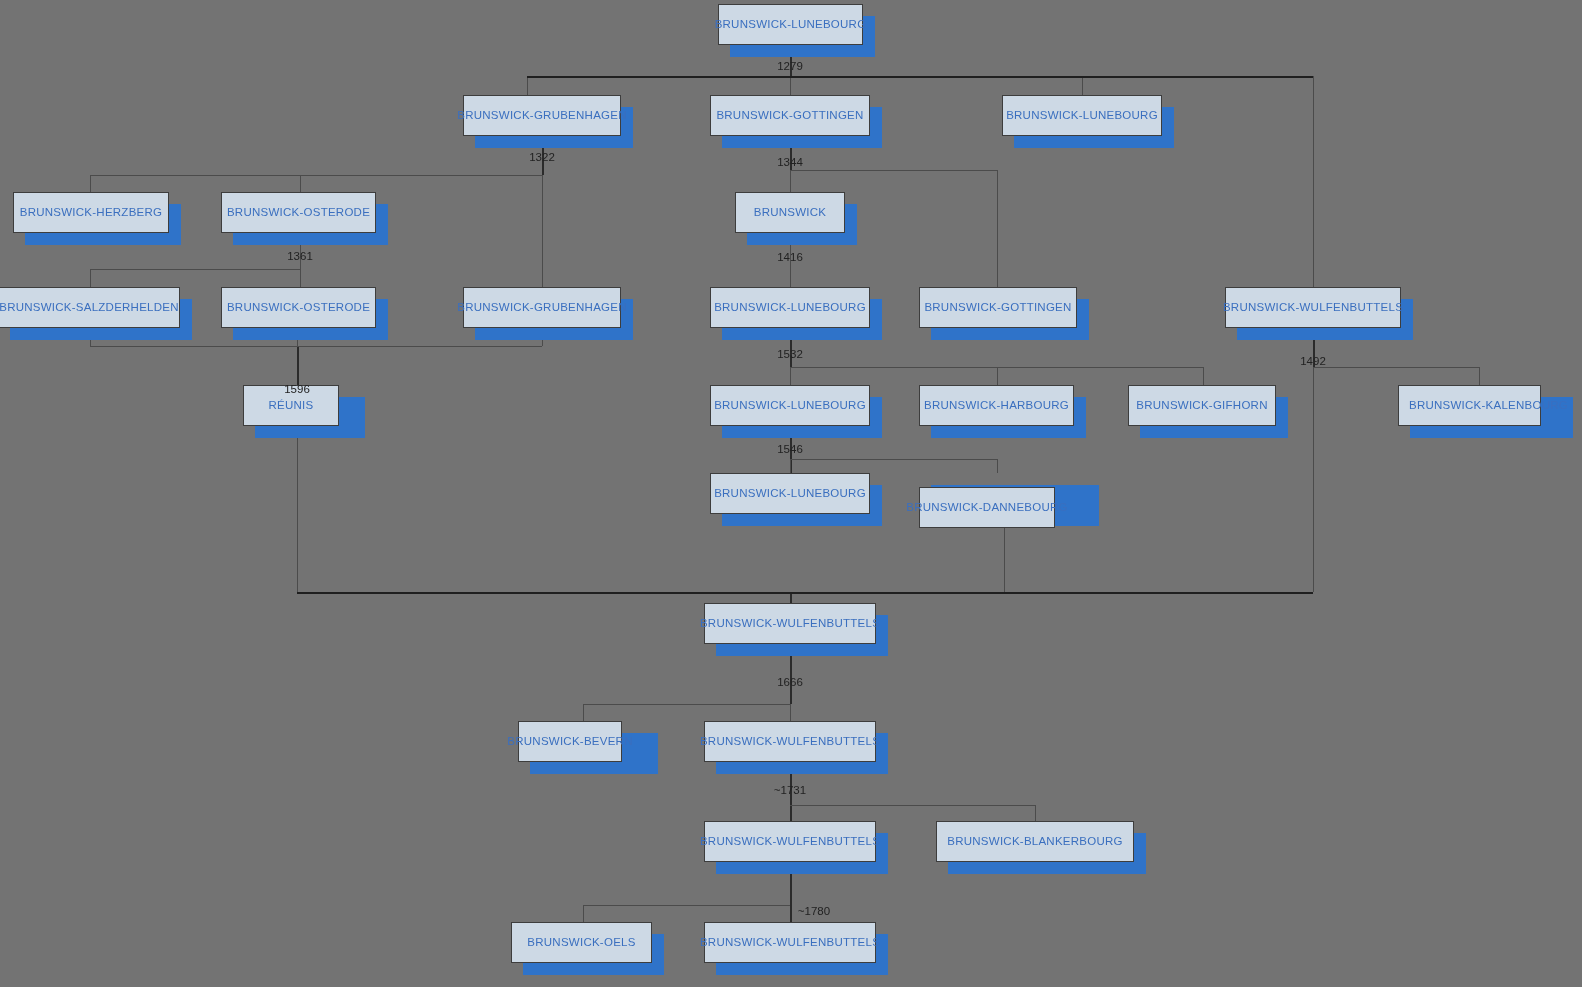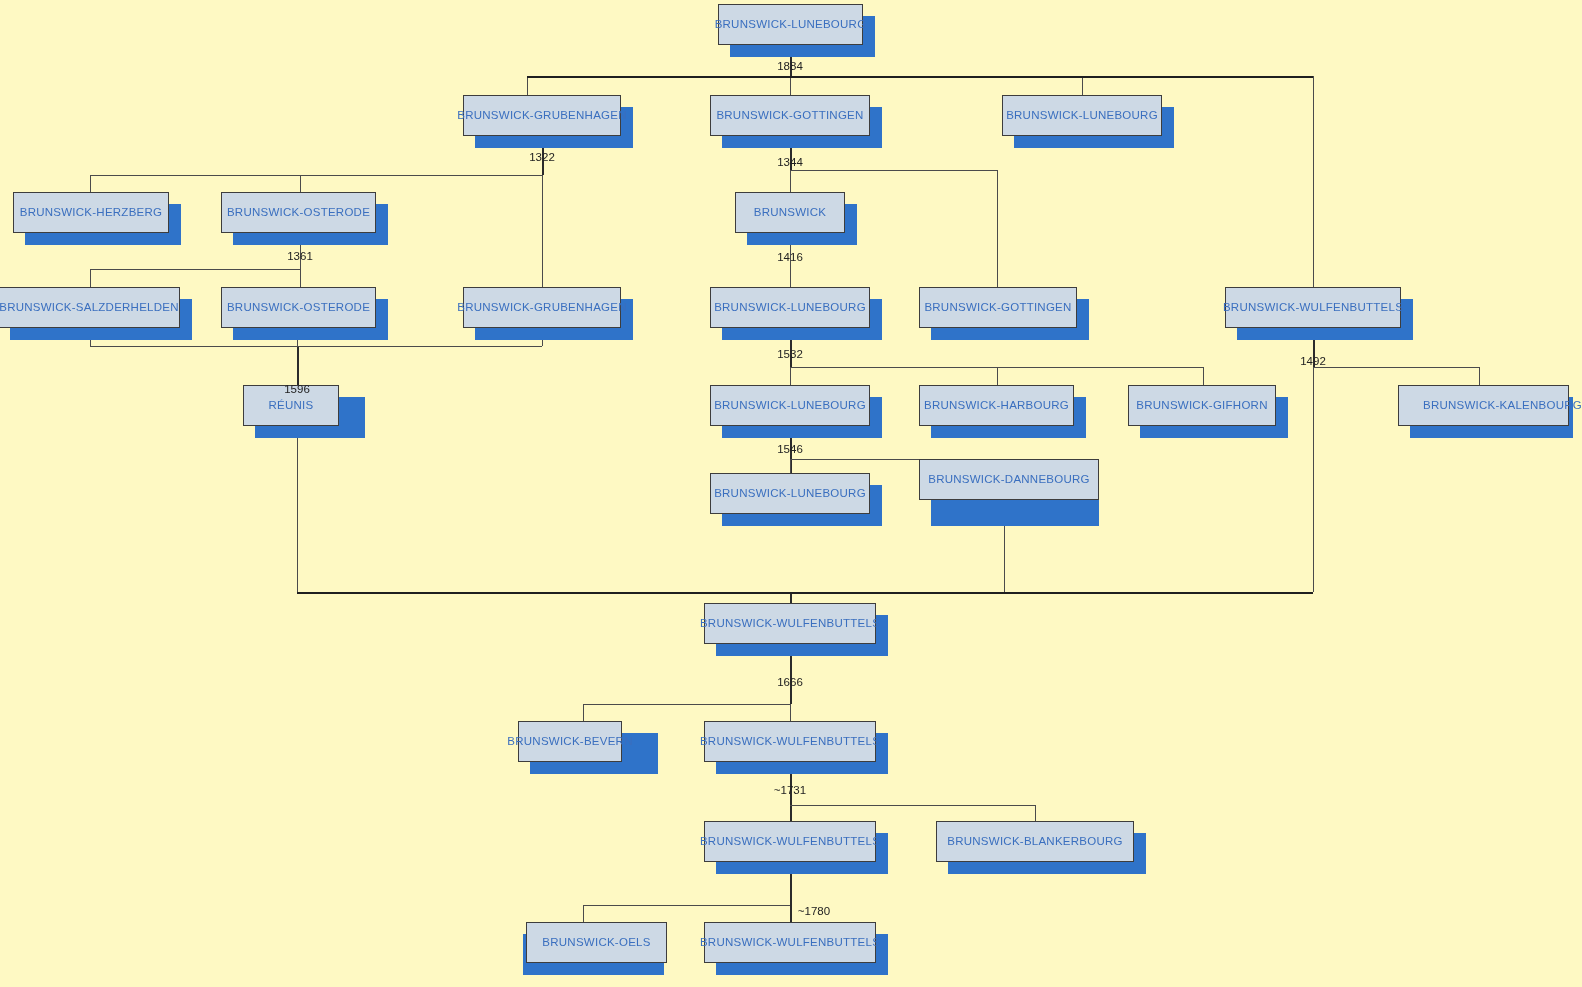--- a/index.html
+++ b/index.html
@@ -1,21 +1,21 @@
 <!DOCTYPE html>
 <html><head>
 <meta charset="utf-8">
 <style>
   html,body{margin:0;padding:0;background:#ffffff;}
   body{font-family:"Liberation Sans","DejaVu Sans",sans-serif;}
   #canvas{
     position:relative;
     width:1582px;
     height:987px;
-    background:#fef9c3;
+    background:#737373;
     overflow:hidden;
   }
   
   .node{
     position:absolute;
     box-sizing:border-box;
     height:41px;
     background:#cdd9e5;
     border:1.6px solid #3d3d3d;
     display:flex;
@@ -185,29 +185,29 @@
       </div>
       <div class="shadow" style="left: 931px; top: 397px; width: 155px;"></div>
       <div class="node" style="left: 919px; top: 385px; width: 155px;">
         <span class="node-label">BRUNSWICK-HARBOURG</span>
       </div>
       <div class="shadow" style="left: 1140px; top: 397px; width: 148px;"></div>
       <div class="node" style="left: 1128px; top: 385px; width: 148px;">
         <span class="node-label">BRUNSWICK-GIFHORN</span>
       </div>
       <div class="shadow" style="left: 1410px; top: 397px; width: 163px;"></div>
-      <div class="node" style="left: 1398px; top: 385px; width: 171px; padding-left: 38px;">
+      <div class="node" style="left: 1398px; top: 385px; width: 143px; padding-left: 38px;">
         <span class="node-label">BRUNSWICK-KALENBOURG</span>
       </div>
       <div class="shadow" style="left: 722px; top: 485px; width: 160px;"></div>
       <div class="node" style="left: 710px; top: 473px; width: 160px;">
         <span class="node-label">BRUNSWICK-LUNEBOURG</span>
       </div>
       <div class="shadow" style="left: 931px; top: 485px; width: 168px;"></div>
-      <div class="node" style="left: 919px; top: 459px; width: 180px;">
+      <div class="node" style="left: 919px; top: 487px; width: 136px;">
         <span class="node-label">BRUNSWICK-DANNEBOURG</span>
       </div>
       <div class="shadow" style="left: 716px; top: 615px; width: 172px;"></div>
       <div class="node" style="left: 704px; top: 603px; width: 172px;">
         <span class="node-label">BRUNSWICK-WULFENBUTTELS</span>
       </div>
       <div class="shadow" style="left: 530px; top: 733px; width: 128px;"></div>
       <div class="node" style="left: 518px; top: 721px; width: 104px;">
         <span class="node-label">BRUNSWICK-BEVERN</span>
       </div>
@@ -217,30 +217,30 @@
       </div>
       <div class="shadow" style="left: 716px; top: 833px; width: 172px;"></div>
       <div class="node" style="left: 704px; top: 821px; width: 172px;">
         <span class="node-label">BRUNSWICK-WULFENBUTTELS</span>
       </div>
       <div class="shadow" style="left: 948px; top: 833px; width: 198px;"></div>
       <div class="node" style="left: 936px; top: 821px; width: 198px;">
         <span class="node-label">BRUNSWICK-BLANKERBOURG</span>
       </div>
       <div class="shadow" style="left: 523px; top: 934px; width: 141px;"></div>
-      <div class="node" style="left: 511px; top: 922px; width: 141px; margin-left: 15px;">
+      <div class="node" style="left: 511px; top: 922px; width: 141px;">
         <span class="node-label">BRUNSWICK-OELS</span>
       </div>
       <div class="shadow" style="left: 716px; top: 934px; width: 172px;"></div>
       <div class="node" style="left: 704px; top: 922px; width: 172px;">
         <span class="node-label">BRUNSWICK-WULFENBUTTELS</span>
       </div>
     </div>
   <div id="dates-layer">
-      <div class="date" style="left: 790px; top: 61px;">1884</div>
+      <div class="date" style="left: 790px; top: 61px;">1279</div>
       <div class="date" style="left: 542px; top: 152px;">1322</div>
       <div class="date" style="left: 790px; top: 157px;">1344</div>
       <div class="date" style="left: 300px; top: 251px;">1361</div>
       <div class="date" style="left: 790px; top: 252px;">1416</div>
       <div class="date" style="left: 297px; top: 348px; margin-top: 36px;">1596</div>
       <div class="date" style="left: 790px; top: 349px;">1532</div>
       <div class="date" style="left: 1313px; top: 356px;">1492</div>
       <div class="date" style="left: 790px; top: 444px;">1546</div>
       <div class="date" style="left: 790px; top: 677px;">1666</div>
       <div class="date" style="left: 790px; top: 785px;">~1731</div>

